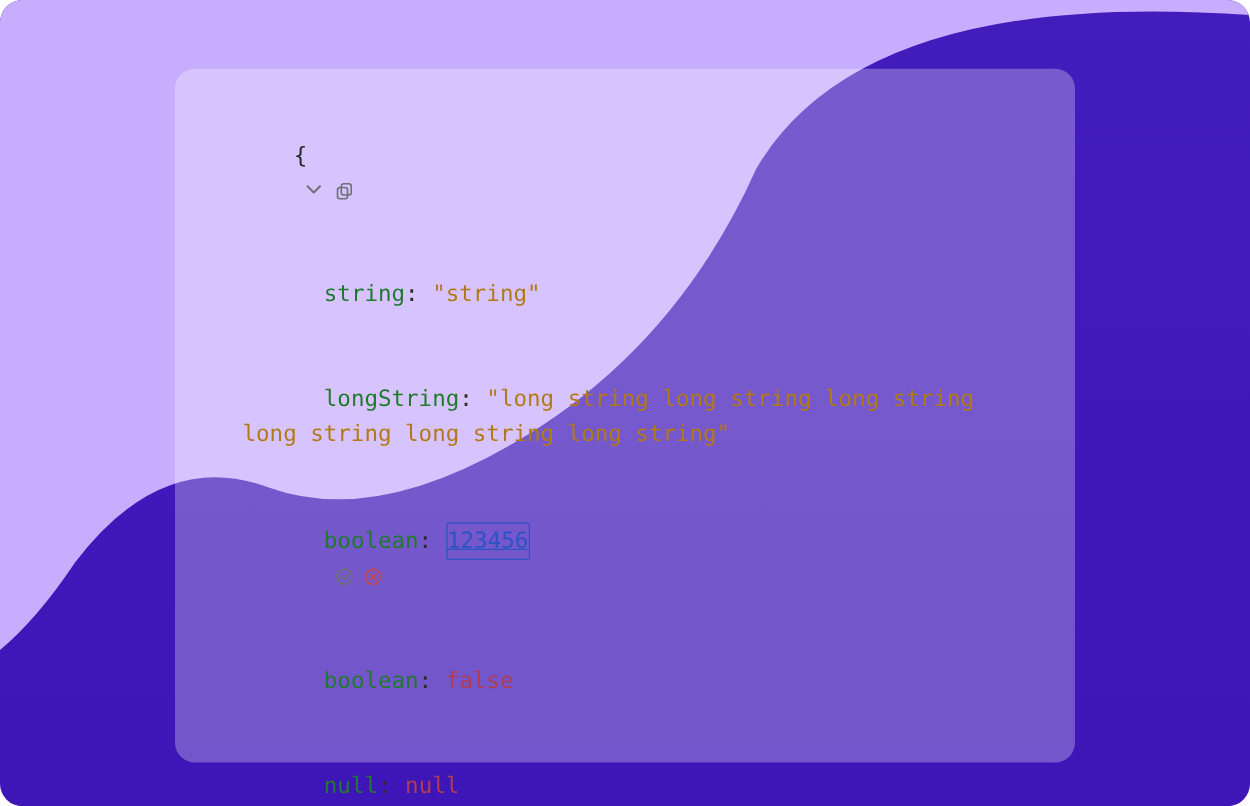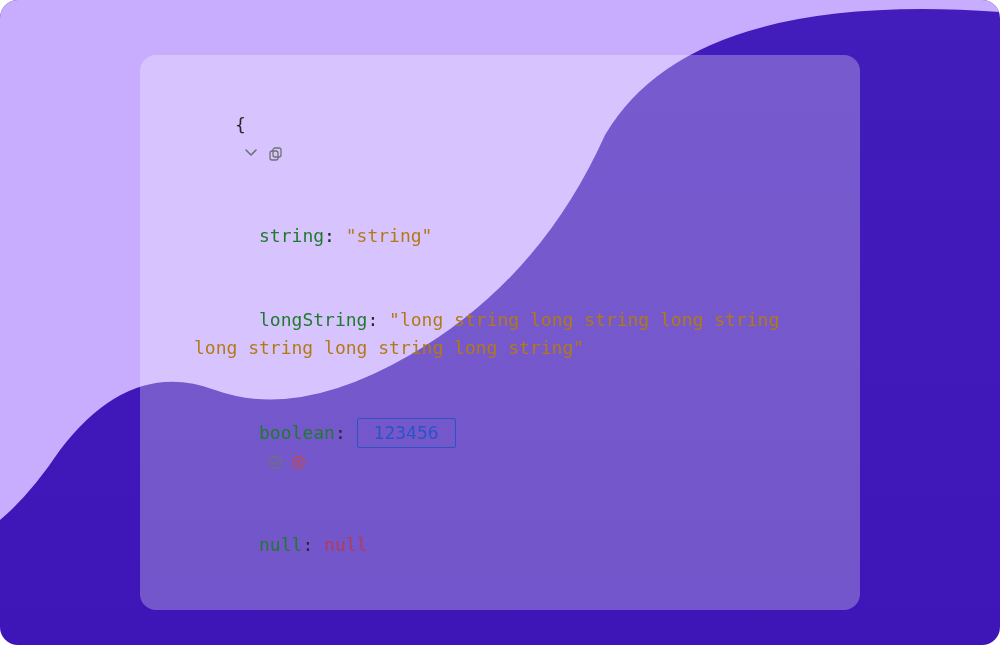--- a/index.html
+++ b/index.html
@@ -39,21 +39,21 @@
 
   .toolset { display:inline-flex; align-items:center; gap:6px; margin-left:8px; vertical-align:middle; }
   .ibtn {
     display:inline-flex; align-items:center; justify-content:center;
     width:17px; height:17px; border:none; background:transparent; cursor:pointer;
     padding:0;
   }
   .ibtn svg { display:block; }
 
   .editbox {
-    display:inline-block; padding:0 16px; border:1.5px solid; border-radius:2px;
+    display:inline-block; padding:0 0; border:1.5px solid; border-radius:2px;text-decoration:underline;
   }
   .editbox.num { border-color:#2a54c4; }
 
   
   .sg { stroke:#6d7276; } 
   .sr { stroke:#c0484f; }
 </style>
 </head>
 <body>
 
@@ -122,19 +122,22 @@
       <span class="toolset">
         <button class="ibtn"><svg width="15" height="15" class="sg">
               <use href="#i-check"></use>
             </svg></button>
         <button class="ibtn"><svg width="15" height="15" class="sr">
               <use href="#i-x"></use>
             </svg></button>
       </span>
     </div>
 
+    <div class="row ind1">
+      <span class="key">boolean</span><span class="colon">: </span><span class="bool">false</span>
+    </div>
 
     <div class="row ind1">
       <span class="key">null</span><span class="colon">: </span><span class="null">null</span>
     </div>
 
   </div>
 </div>
 
 </body></html>

